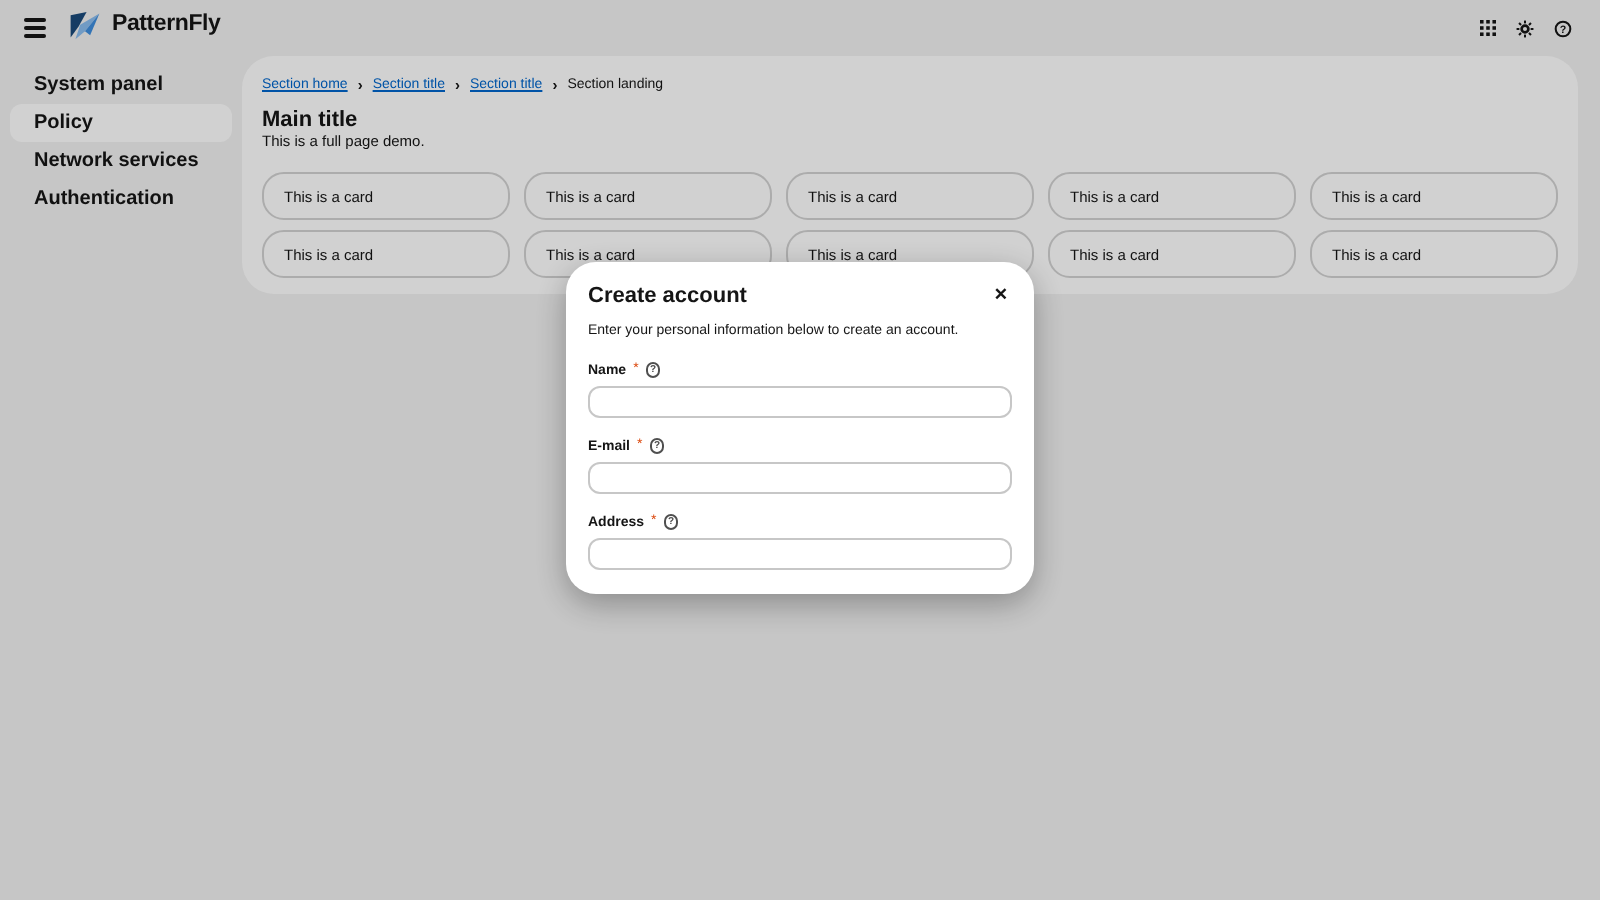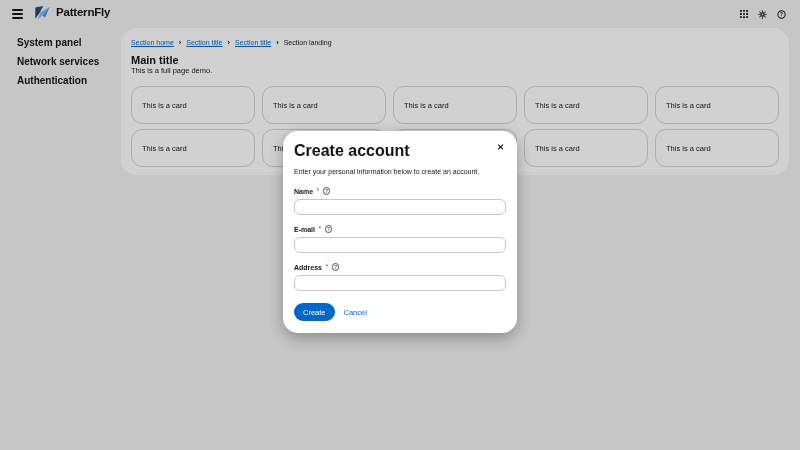--- a/index.html
+++ b/index.html
@@ -28,28 +28,28 @@
   .main-panel { flex:1; margin-right:11px; background:#ffffff; border-radius:16px; padding:8px 10px; }
   
   .breadcrumb { display:flex; align-items:center; gap:5px; font-size:7px; line-height:9px; margin-top:2px; }
   .crumb.link { color:var(--link); text-decoration:underline; cursor:pointer; }
   .crumb.current { color:#151515; text-decoration:none; }
   .sep { font-size:7.5px; font-weight:700; color:#151515; line-height:8px; }
   .page-title { font-size:11px; font-weight:700; margin-top:7px; color:#151515; }
   .page-subtitle { font-size:7.5px; margin-top:0; color:#151515; }
   
   .cards { display:grid; grid-template-columns:repeat(5,1fr); column-gap:7px; row-gap:5px; margin-top:11px; }
-  .card { height:38px; border:1px solid #d2d2d2; border-radius:11px; background:#fff; display:flex; align-items:center; padding:0 10px; }
+  .card { height:24px; border:1px solid #d2d2d2; border-radius:11px; background:#fff; display:flex; align-items:center; padding:0 10px; }
   .card-title { font-size:7.5px; font-weight:500; color:#151515; }
   
   .backdrop { position:fixed; left:0; top:0; width:800px; height:450px; background:rgba(0,0,0,0.18); z-index:10; }
   .modal { position:fixed; left:283px; top:131px; width:234px; background:#fff; border-radius:15px;
            box-shadow:0 5px 16px rgba(0,0,0,0.30); padding:11px 11px 12px; z-index:20; }
   .modal-header { display:flex; align-items:flex-start; justify-content:space-between; }
-  .modal-title { font-size:16px; font-weight:700; color:#151515; }
+  .modal-title { font-size:11px; font-weight:700; color:#151515; }
   .modal-close { background:none; border:none; font-size:8.5px; font-weight:700; color:#151515; padding:1px 2px; line-height:1; cursor:pointer; }
   .modal-desc { font-size:7px; margin-top:8px; color:#151515; }
   .form-group { margin-top:10px; }
   .form-group.first { margin-top:12px; }
   .form-label { display:flex; align-items:center; gap:3.5px; height:8px; }
   .label-text { font-size:7px; font-weight:700; color:#151515; }
   .required { font-size:7px; color:var(--danger); line-height:1; margin-top:-2px; }
   .help-icon { width:7.5px; height:7.5px; border:1px solid #4f4f4f; border-radius:50%;
                display:inline-flex; align-items:center; justify-content:center;
                font-size:5px; font-weight:700; color:#4f4f4f; cursor:pointer; }
@@ -114,20 +114,21 @@
           <circle cx="8" cy="8" r="6.5" fill="none" stroke="#151515" stroke-width="1.8"></circle>
           <text x="8" y="11.4" text-anchor="middle" font-size="9.5" font-weight="bold" fill="#151515" font-family="Liberation Sans, sans-serif">?</text>
         </svg>
       </button>
     </div>
   </header>
 
   <div class="layout">
     <nav class="sidebar">
       <div class="nav-item">System panel</div>
+      <div class="nav-item selected">Policy</div>
       <div class="nav-item">Network services</div>
       <div class="nav-item">Authentication</div>
     </nav>
 
     <main class="main-panel">
       <nav class="breadcrumb">
         <a class="crumb link">Section home</a>
         <span class="sep">›</span>
         <a class="crumb link">Section title</a>
         <span class="sep">›</span>
@@ -204,17 +205,13 @@
 
   <div class="form-group">
     <div class="form-label">
       <span class="label-text">Address</span>
       <span class="required">*</span>
       <span class="help-icon">?</span>
     </div>
     <input class="form-input" type="text" value="" style="">
   </div>
 
-  <div class="modal-footer">
-    <button class="btn-primary">Create</button>
-    <button class="btn-link">Cancel</button>
-  </div>
 </div>
 
 </body></html>

